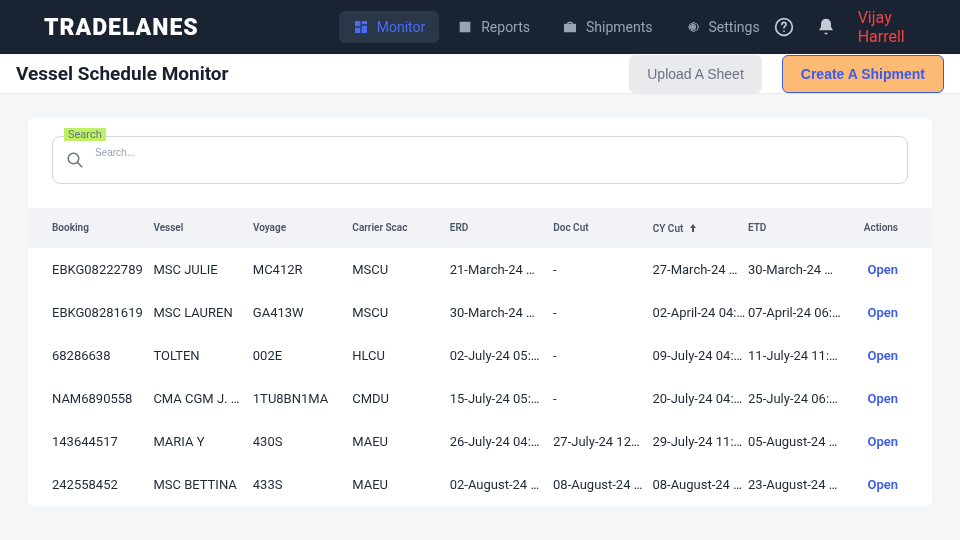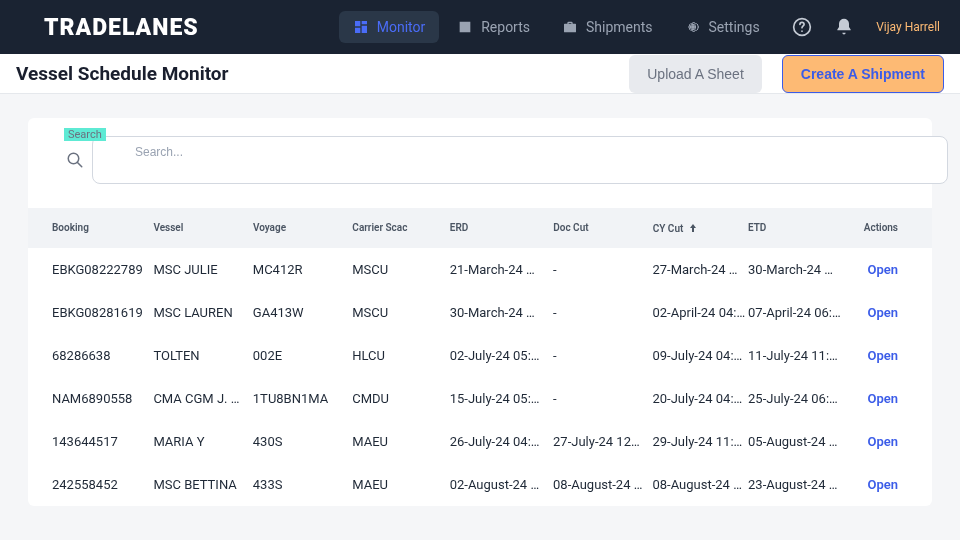--- a/index.html
+++ b/index.html
@@ -7,36 +7,36 @@
     
     .topbar { background: #1a2332; height: 54px; display: flex; align-items: center; padding: 0 20px; }
     .logo { color: #fff; font-weight: 900; font-size: 23px; letter-spacing: 1px; margin-right: 140px; margin-left: 24px; }
     .nav { display: flex; gap: 4px; }
     .nav-item { display: flex; align-items: center; gap: 8px; padding: 8px 14px; color: #9aa3b2; font-size: 14px; border-radius: 6px; cursor: pointer; }
     .nav-item.active { background: #2a3748; color: #4a6cf7; }
     .nav-item.active .nav-icon { color: #4a6cf7; }
     .nav-icon { display: inline-flex; width: 16px; height: 16px; color: #9aa3b2; }
     .topbar-right { margin-left: auto; display: flex; align-items: center; gap: 22px; color: #c5cbd5; }
     .icon-btn { display: inline-flex; width: 20px; height: 20px; cursor: pointer; }
-    .username { font-size: 12px; color: #fdba74; }
+    .username { font-size: 16px; color: #ef4444; }
     
     .subheader { background: #fff; height: 40px; display: flex; align-items: center; padding: 0 16px; border-bottom: 1px solid #e5e8ec; }
     .page-title { font-size: 19px; font-weight: 700; color: #1a1f2e; }
     .subheader-actions { margin-left: auto; display: flex; gap: 20px; }
     .btn { padding: 10px 18px; border-radius: 6px; font-size: 14px; font-weight: 500; cursor: pointer; border: none; }
     .btn-upload { background: #e8eaee; color: #6b7280; }
     .btn-create { background: #fdba74; color: #3b5ce8; border: 1.5px solid #3b5ce8; font-weight: 600; }
     
     .content { padding: 24px 28px; }
     .card { background: #fff; border-radius: 6px; padding-top: 18px; }
     
     .search-wrap { padding: 0 24px 24px; }
     .search-field { position: relative; }
-    .search-label { position: absolute; top: -8px; left: 12px; background: #5eead4; padding: 0 4px; font-size: 11px; color: #6b7280; z-index: 1; }
-    .search-input { width: 100%; height: 48px; border: 1px solid #d3d8e0; border-radius: 8px; padding: 0 14px 16px 42px; font-size: 12px; outline: none; color: #374151; margin-left: 40px; }
+    .search-label { position: absolute; top: -8px; left: 12px; background: #bef264; padding: 0 4px; font-size: 11px; color: #6b7280; z-index: 1; }
+    .search-input { width: 100%; height: 48px; border: 1px solid #d3d8e0; border-radius: 8px; padding: 0 14px 16px 42px; font-size: 10px; outline: none; color: #374151; }
     .search-input::placeholder { color: #9aa3b2; }
     .search-icon { position: absolute; left: 14px; top: 50%; transform: translateY(-50%); width: 18px; height: 18px; color: #6b7280; }
     
     .table { width: 100%; }
     .table-header { display: flex; background: #f1f3f6; padding: 14px 24px; font-size: 10px; color: #4b5563; font-weight: 600; }
     .table-row { display: flex; padding: 14px 24px; font-size: 13px; color: #1f2937; align-items: center; }
     
     .col-booking { width: 104px; }
     .col-vessel { width: 102px; }
     .col-voyage { width: 102px; }

